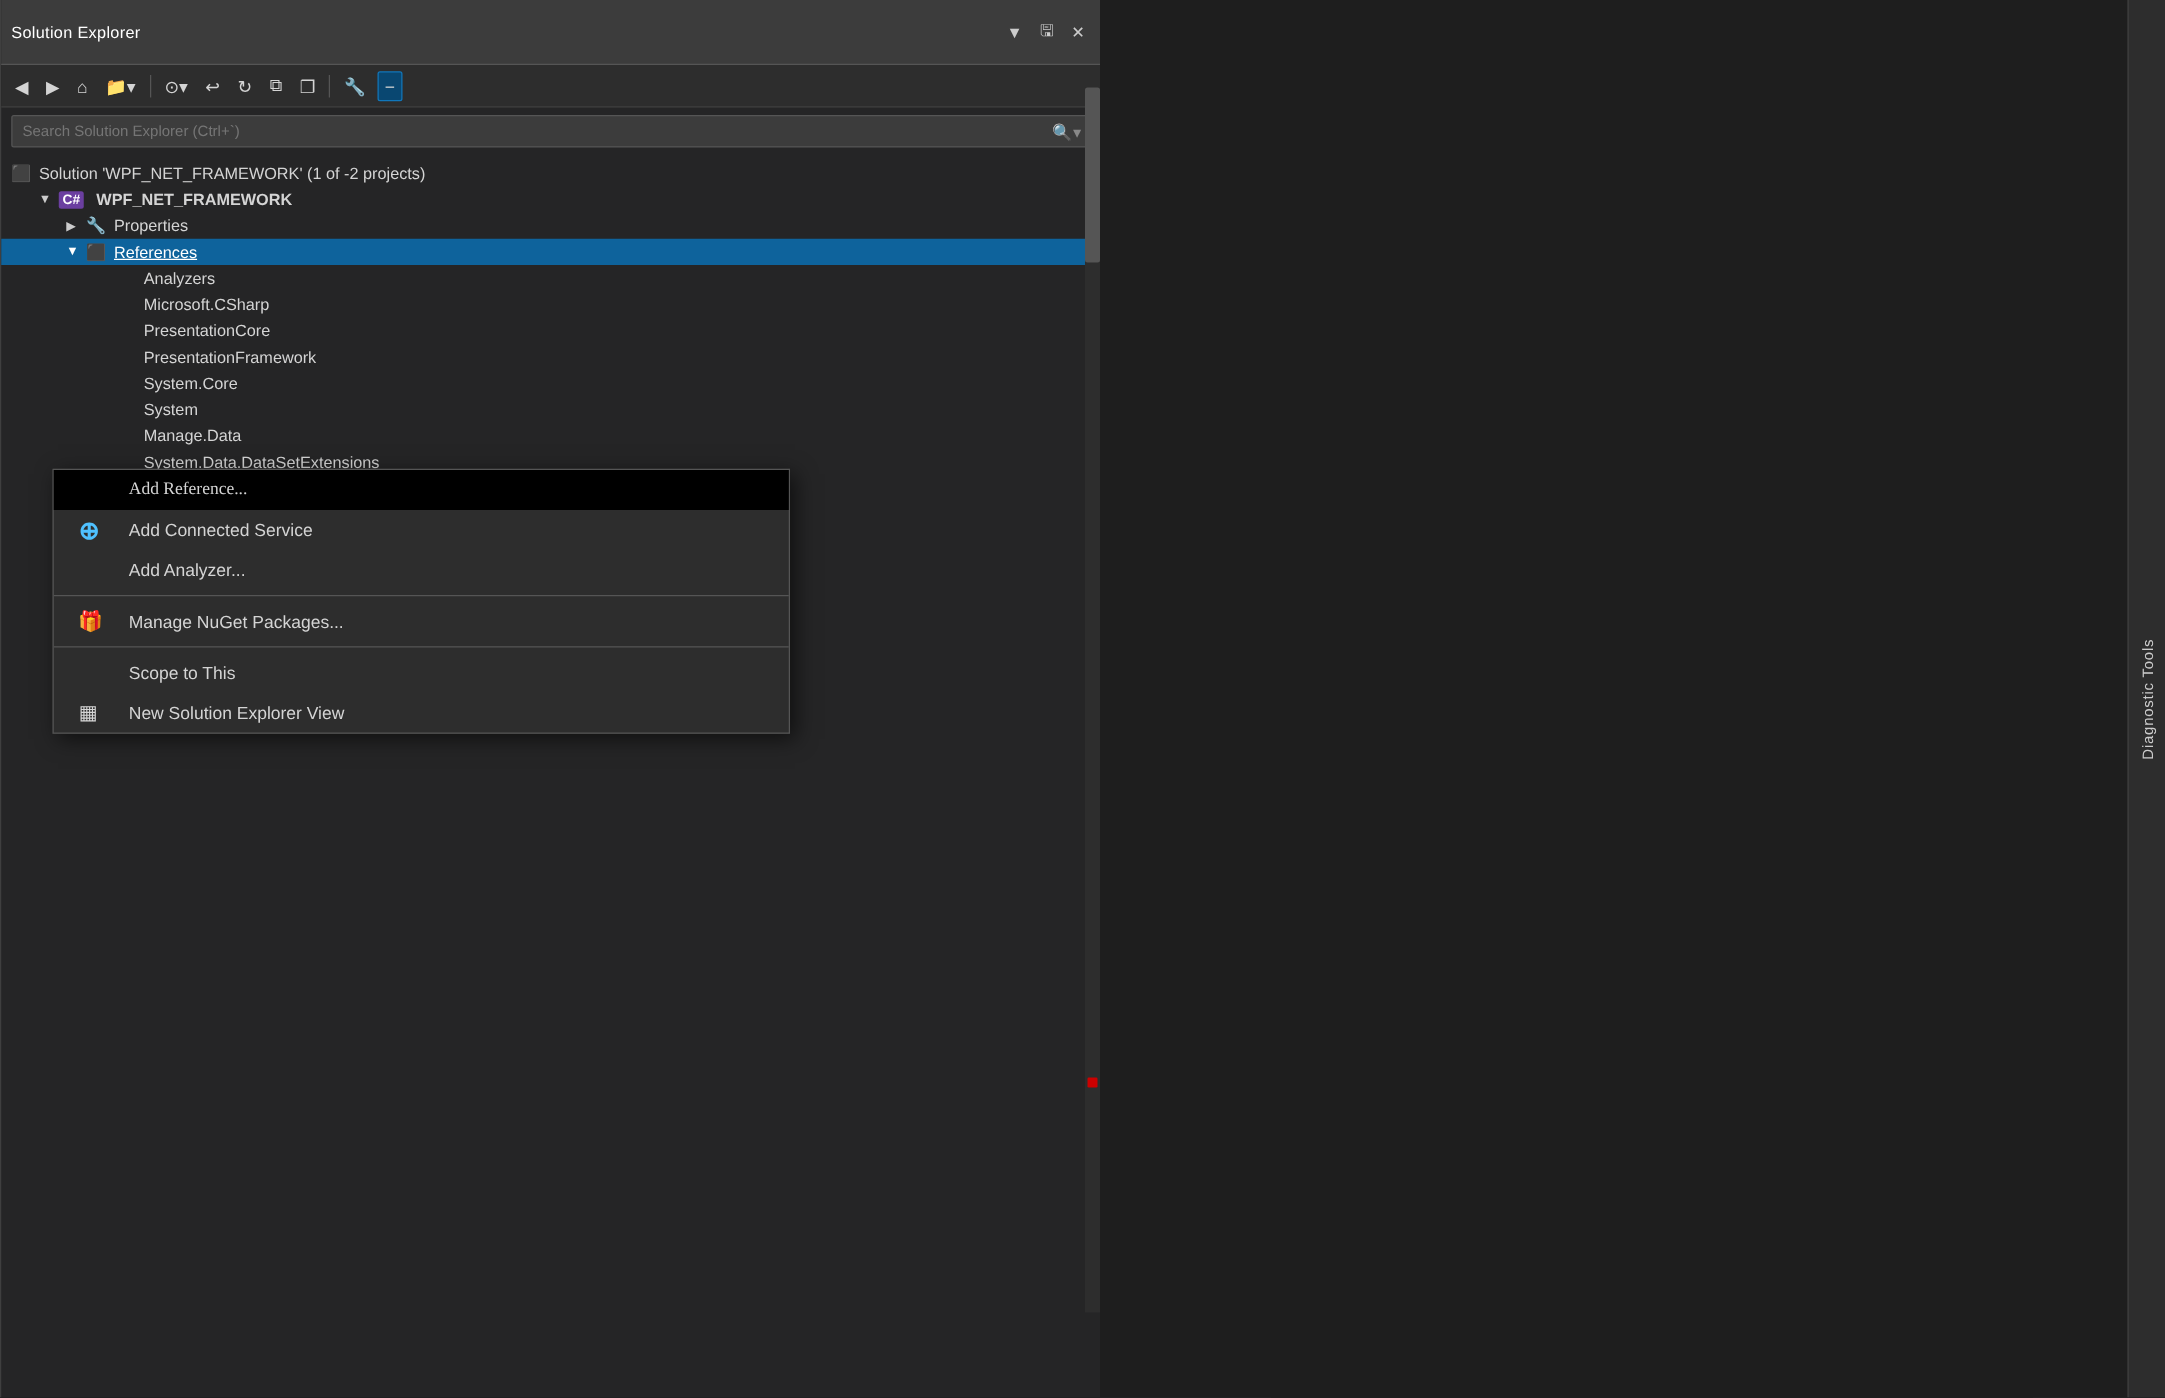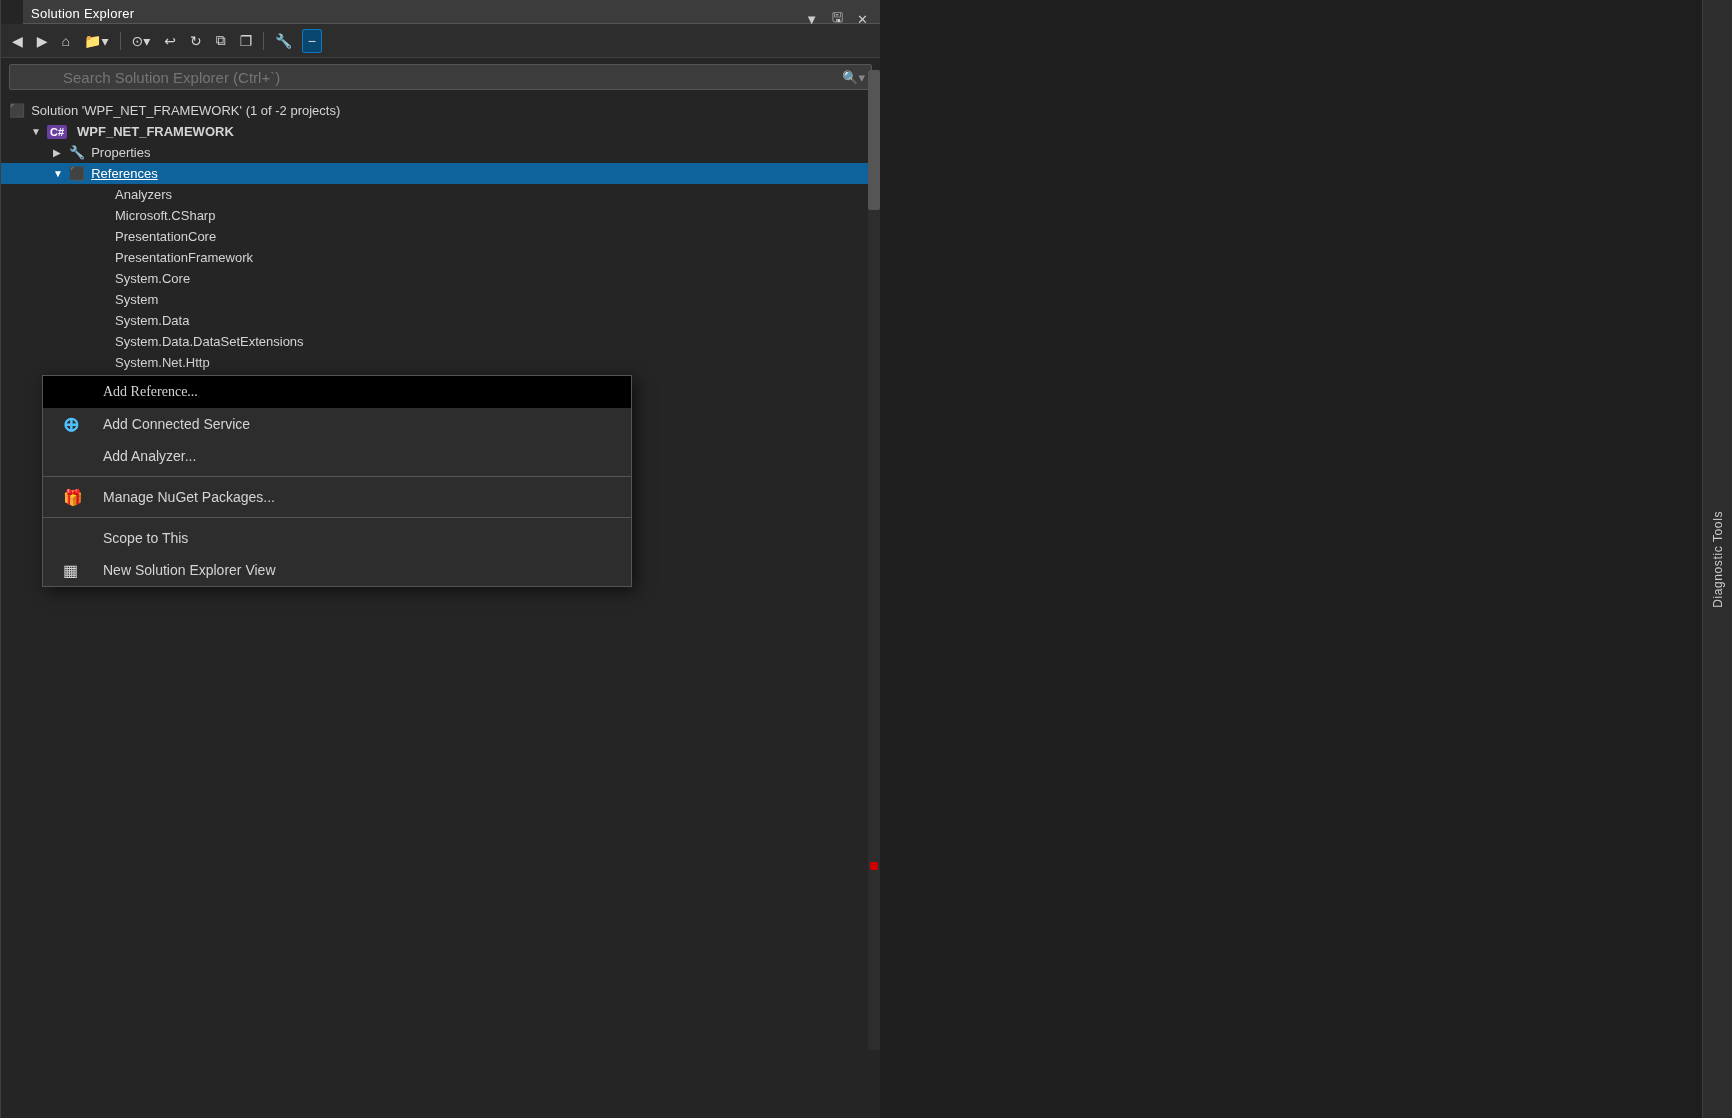--- a/index.html
+++ b/index.html
@@ -21,27 +21,26 @@
       left: 410;
       width: 880px;
       height: 1118px;
       background: #252526;
       border-left: 1px solid #3f3f3f;
     }
 
     
     .se-titlebar {
       display: flex;
-      align-items: flex-start;
+      align-items: center;
       justify-content: space-between;
       background: #3c3c3c;
       padding: 6px 8px;
-      height: 24px;
+      height: 52px;
       border-bottom: 1px solid #555;
-      margin-left: 22px;
     }
 
     .se-title-text {
       color: #ffffff;
       font-size: 13px;
       font-weight: 400;
       letter-spacing: 0.02em;
     }
 
     .se-title-icons {
@@ -99,24 +98,23 @@
       height: 26px;
       border: 1px solid #555;
       border-radius: 2px;
     }
 
     .se-search input {
       background: transparent;
       border: none;
       outline: none;
       color: #888;
-      font-size: 15px;
+      font-size: 12px;
       padding: 0 8px;
       flex: 1;
-      margin-left: 45px;
     }
 
     .se-search-icon {
       color: #888;
       padding: 0 6px;
       font-size: 13px;
     }
 
     
     .se-tree {
@@ -344,21 +342,21 @@
     <div class="tree-item tree-indent-4">
       <span class="tree-label partial-text">PresentationFramework</span>
     </div>
     <div class="tree-item tree-indent-4">
       <span class="tree-label partial-text">System.Core</span>
     </div>
     <div class="tree-item tree-indent-4">
       <span class="tree-label partial-text">System</span>
     </div>
     <div class="tree-item tree-indent-4">
-      <span class="tree-label partial-text">System.Data</span>
+      <span class="tree-label partial-text">Manage.Data</span>
     </div>
     <div class="tree-item tree-indent-4">
       <span class="tree-label partial-text">System.Data.DataSetExtensions</span>
     </div>
     <div class="tree-item tree-indent-4">
       <span class="tree-label partial-text">System.Net.Http</span>
     </div>
     <div class="tree-item tree-indent-4">
       <span style="font-size:11px; margin-right:4px; color:#888;">⬛</span>
       <span class="tree-label partial-text">System.Xaml</span>

